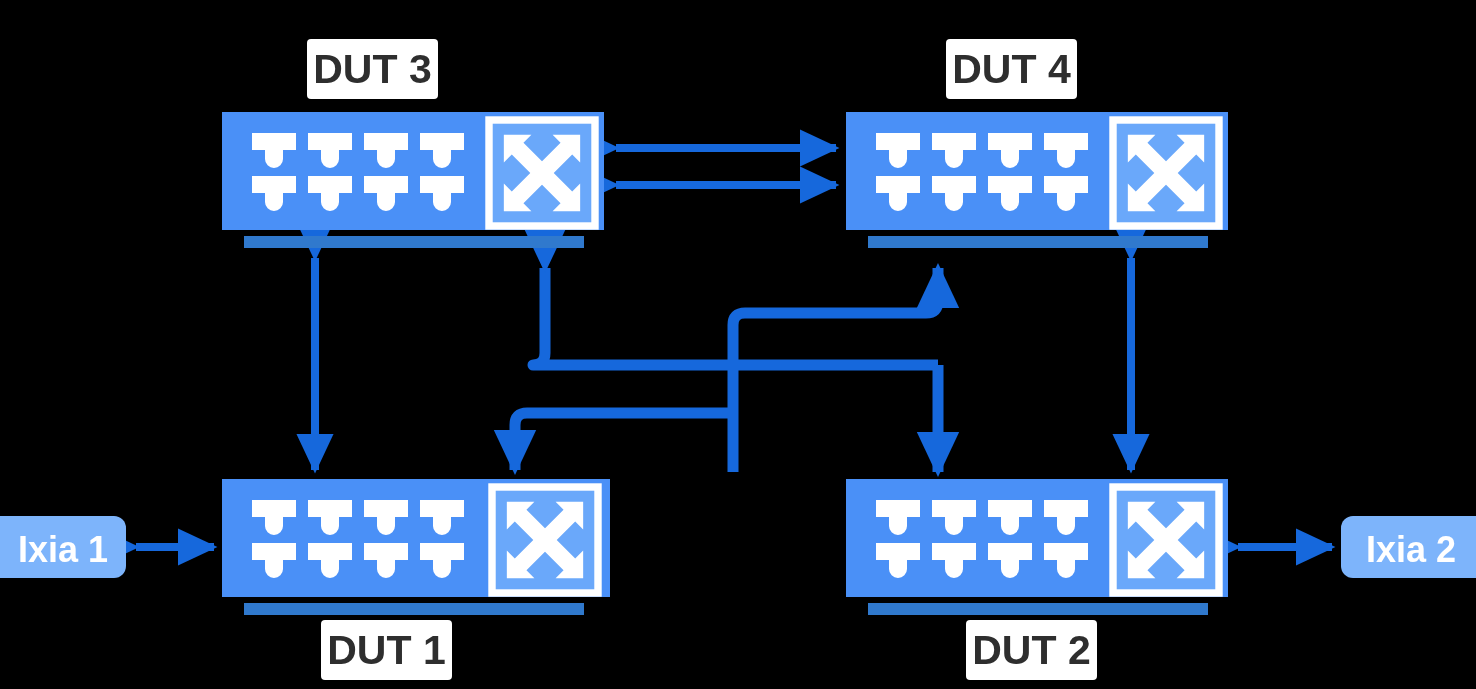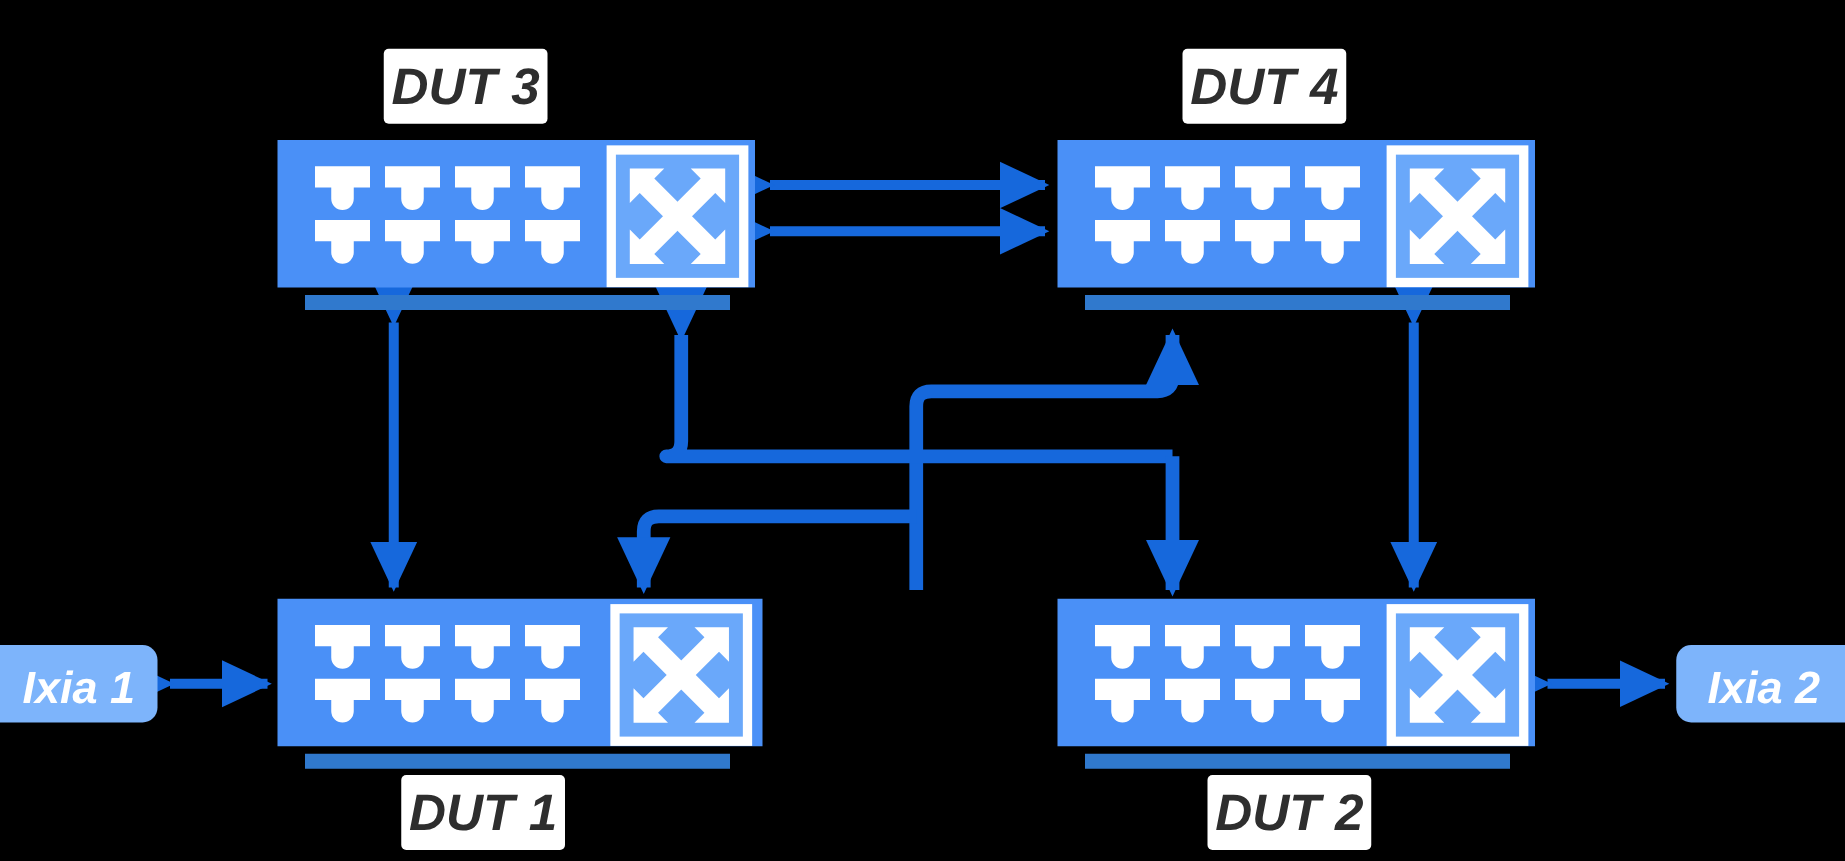--- a/index.html
+++ b/index.html
@@ -14,21 +14,20 @@
     position: relative;
     overflow: hidden;
     font-family: "Liberation Sans", sans-serif;
   }
   #stage {
     position: absolute;
     left: 0; top: 0;
     width: 1476px;
     height: 689px;
     background: #eab308;
-    font-style: italic;
   }
   #topology-svg {
     position: absolute;
     left: 0; top: 0;
     width: 1476px;
     height: 689px;
     display: block;
   }
   .dut-label-text,
   .ixia-label-text {

